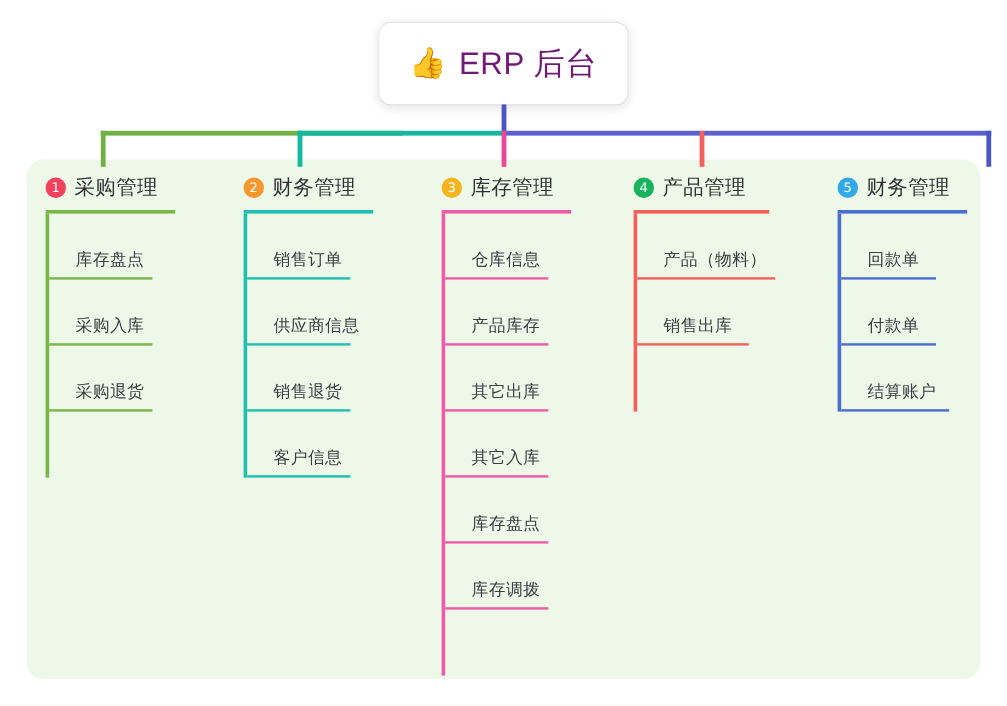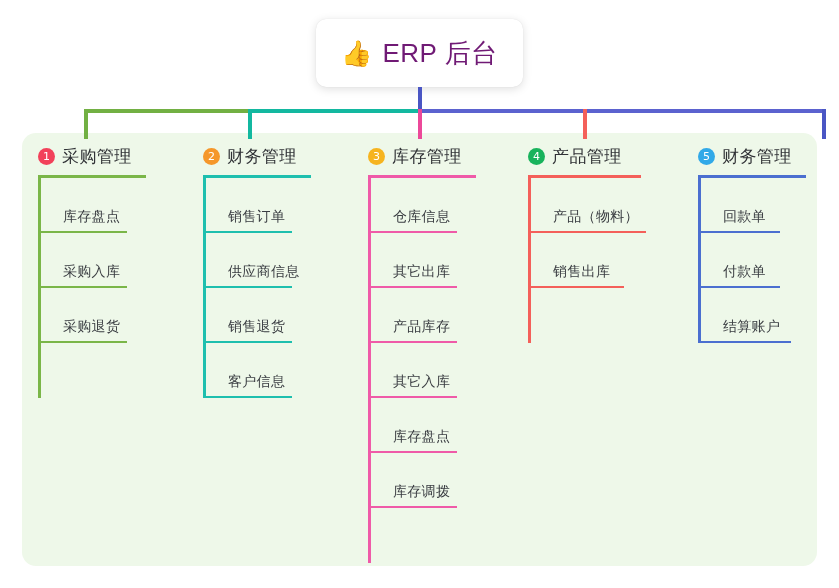--- a/index.html
+++ b/index.html
@@ -236,25 +236,25 @@
           <span class="col-title">库存管理</span>
         </div>
         <div class="header-rule" style="background: rgb(239, 90, 168); width: 108px;"></div>
         <div class="leaves">
           <div class="spine" style="background: rgb(239, 90, 168); height: 385px;"></div>
           <div class="leaf">
             <span class="leaf-label">仓库信息</span>
             <div class="leaf-rule" style="background: rgb(239, 90, 168); width: 86px;"></div>
           </div>
           <div class="leaf">
+            <span class="leaf-label">产品库存</span>
+            <div class="leaf-rule" style="background: rgb(239, 90, 168); width: 86px;"></div>
+          </div>
+          <div class="leaf">
             <span class="leaf-label">其它出库</span>
-            <div class="leaf-rule" style="background: rgb(239, 90, 168); width: 86px;"></div>
-          </div>
-          <div class="leaf">
-            <span class="leaf-label">产品库存</span>
             <div class="leaf-rule" style="background: rgb(239, 90, 168); width: 86px;"></div>
           </div>
           <div class="leaf">
             <span class="leaf-label">其它入库</span>
             <div class="leaf-rule" style="background: rgb(239, 90, 168); width: 86px;"></div>
           </div>
           <div class="leaf">
             <span class="leaf-label">库存盘点</span>
             <div class="leaf-rule" style="background: rgb(239, 90, 168); width: 86px;"></div>
           </div>

